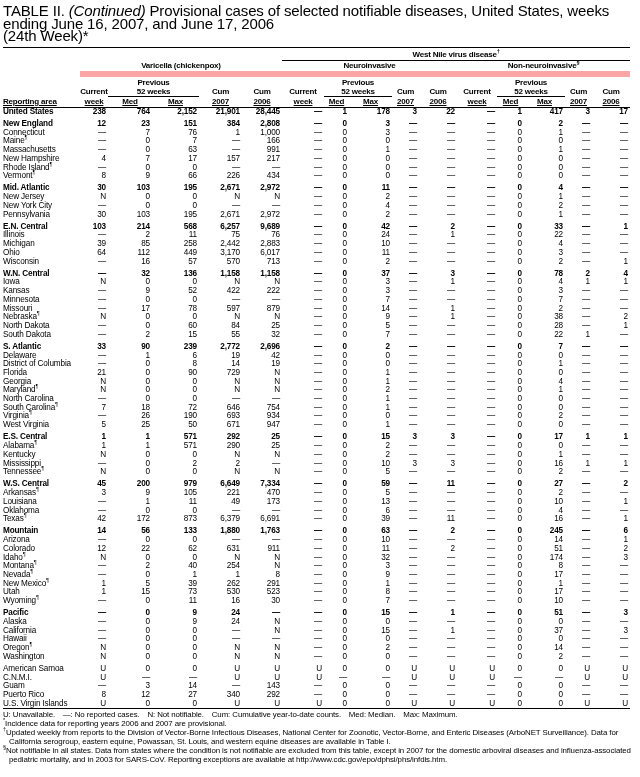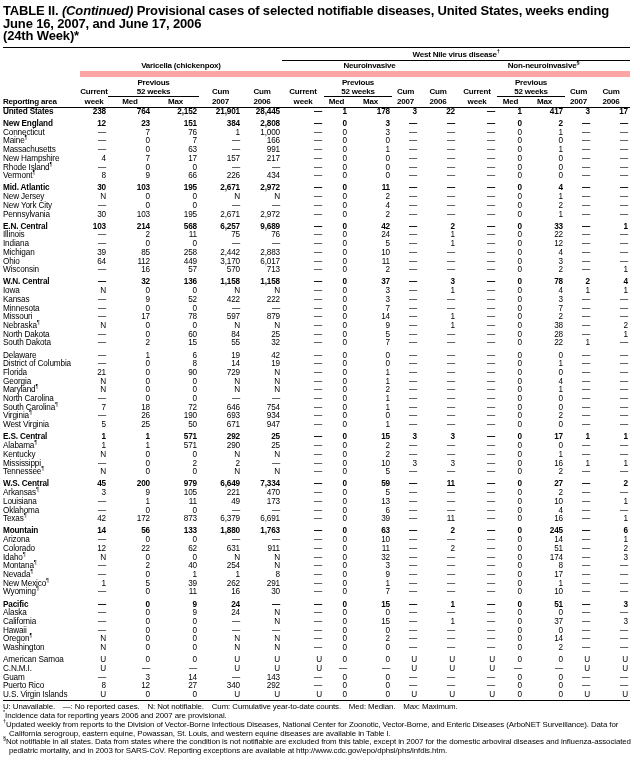--- a/index.html
+++ b/index.html
@@ -1,30 +1,30 @@
 <!DOCTYPE html>
 <html><head>
 <meta charset="utf-8">
 <style>
   html,body { margin:0; padding:0; background:#fff; }
   .page {
     position:relative; width:640px; height:777px; box-sizing:border-box;
     background:#fff; color:#000; padding:5px 0 0 3px; overflow:hidden;
     font-family:"Liberation Sans","DejaVu Sans",sans-serif;
   }
-  .title { width:632px; font-size:13px; font-weight:700; line-height:12.6px; letter-spacing:-0.15px; }
+  .title { width:632px; font-size:15px; font-weight:400; line-height:12.6px; letter-spacing:-0.15px; }
   .title .cont { font-style:italic; }
   table.tbl { border-collapse:collapse; table-layout:fixed; width:627px; margin-top:4px; border-top:1.4px solid #000; }
   .tbl th { font-weight:700; font-size:8px; letter-spacing:-0.2px; padding:0; vertical-align:bottom; text-align:center; white-space:nowrap; overflow:visible; }
   tr.h-wnv th.span { border-bottom:1px solid #000; line-height:10px; padding-top:2px; }
   tr.h-groups th.span { border-bottom:6px solid #fca5a5; line-height:10px; }
   tr.h-prev th { line-height:8px; padding-top:2px; }
   tr.h-cum th { line-height:9px;margin-left:20px; }
   tr.h-cum th.u52 { border-bottom:1px solid #000; }
-  tr.h-cols th { line-height:9px; padding-bottom:1px; border-bottom:1.5px solid #000; }
+  tr.h-cols th { line-height:9px; padding-bottom:1px; border-bottom:1.5px solid #000;text-decoration:underline; }
   tr.h-cols th.area-h { text-align:left; }
   .tbl sup { font-size:5.5px; line-height:0; }
   tbody.data { border-bottom:1px solid #000; }
   tbody.data td { font-size:8.2px; line-height:8.7px; letter-spacing:-0.15px; padding:0; white-space:nowrap; overflow:visible; }
   tbody.data td.num { text-align:right; padding-right:2px; }
   tbody.data td.area { text-align:left; }
   tbody.data tr.bold td { font-weight:700; }
   tbody.data tr.gap td { height:3.5px; font-size:1px; line-height:1px; }
   .fns { margin-top:2px; width:632px; }
   .fn { font-size:7.9px; line-height:8.9px; letter-spacing:-0.1px; padding-left:6px; text-indent:-6px; }
@@ -372,38 +372,20 @@
           <td class="num">24</td>
           <td class="num">—</td>
           <td class="num">1</td>
           <td class="num">—</td>
           <td class="num">0</td>
           <td class="num">22</td>
           <td class="num">—</td>
           <td class="num">—</td>
         </tr>
         <tr>
-          <td class="area">Indiana</td>
-          <td class="num">—</td>
-          <td class="num">0</td>
-          <td class="num">0</td>
-          <td class="num">—</td>
-          <td class="num">—</td>
-          <td class="num">—</td>
-          <td class="num">0</td>
-          <td class="num">5</td>
-          <td class="num">—</td>
-          <td class="num">1</td>
-          <td class="num">—</td>
-          <td class="num">0</td>
-          <td class="num">12</td>
-          <td class="num">—</td>
-          <td class="num">—</td>
-        </tr>
-        <tr>
           <td class="area">Michigan</td>
           <td class="num">39</td>
           <td class="num">85</td>
           <td class="num">258</td>
           <td class="num">2,442</td>
           <td class="num">2,883</td>
           <td class="num">—</td>
           <td class="num">0</td>
           <td class="num">10</td>
           <td class="num">—</td>
@@ -592,20 +574,38 @@
           <td class="num">—</td>
           <td class="num">—</td>
           <td class="num">—</td>
           <td class="num">0</td>
           <td class="num">22</td>
           <td class="num">1</td>
           <td class="num">—</td>
         </tr>
         <tr class="gap">
           <td colspan="16"></td>
+        </tr>
+        <tr class="bold">
+          <td class="area">S. Atlantic</td>
+          <td class="num">33</td>
+          <td class="num">90</td>
+          <td class="num">239</td>
+          <td class="num">2,772</td>
+          <td class="num">2,696</td>
+          <td class="num">—</td>
+          <td class="num">0</td>
+          <td class="num">2</td>
+          <td class="num">—</td>
+          <td class="num">—</td>
+          <td class="num">—</td>
+          <td class="num">0</td>
+          <td class="num">7</td>
+          <td class="num">—</td>
+          <td class="num">—</td>
         </tr>
         <tr>
           <td class="area">Delaware</td>
           <td class="num">—</td>
           <td class="num">1</td>
           <td class="num">6</td>
           <td class="num">19</td>
           <td class="num">42</td>
           <td class="num">—</td>
           <td class="num">0</td>
@@ -1067,20 +1067,38 @@
           <td class="num">262</td>
           <td class="num">291</td>
           <td class="num">—</td>
           <td class="num">0</td>
           <td class="num">1</td>
           <td class="num">—</td>
           <td class="num">—</td>
           <td class="num">—</td>
           <td class="num">0</td>
           <td class="num">1</td>
+          <td class="num">—</td>
+          <td class="num">—</td>
+        </tr>
+        <tr>
+          <td class="area">Utah</td>
+          <td class="num">1</td>
+          <td class="num">15</td>
+          <td class="num">73</td>
+          <td class="num">530</td>
+          <td class="num">523</td>
+          <td class="num">—</td>
+          <td class="num">0</td>
+          <td class="num">8</td>
+          <td class="num">—</td>
+          <td class="num">—</td>
+          <td class="num">—</td>
+          <td class="num">0</td>
+          <td class="num">17</td>
           <td class="num">—</td>
           <td class="num">—</td>
         </tr>
         <tr>
           <td class="area">Wyoming<sup>¶</sup></td>
           <td class="num">—</td>
           <td class="num">0</td>
           <td class="num">11</td>
           <td class="num">16</td>
           <td class="num">30</td>

